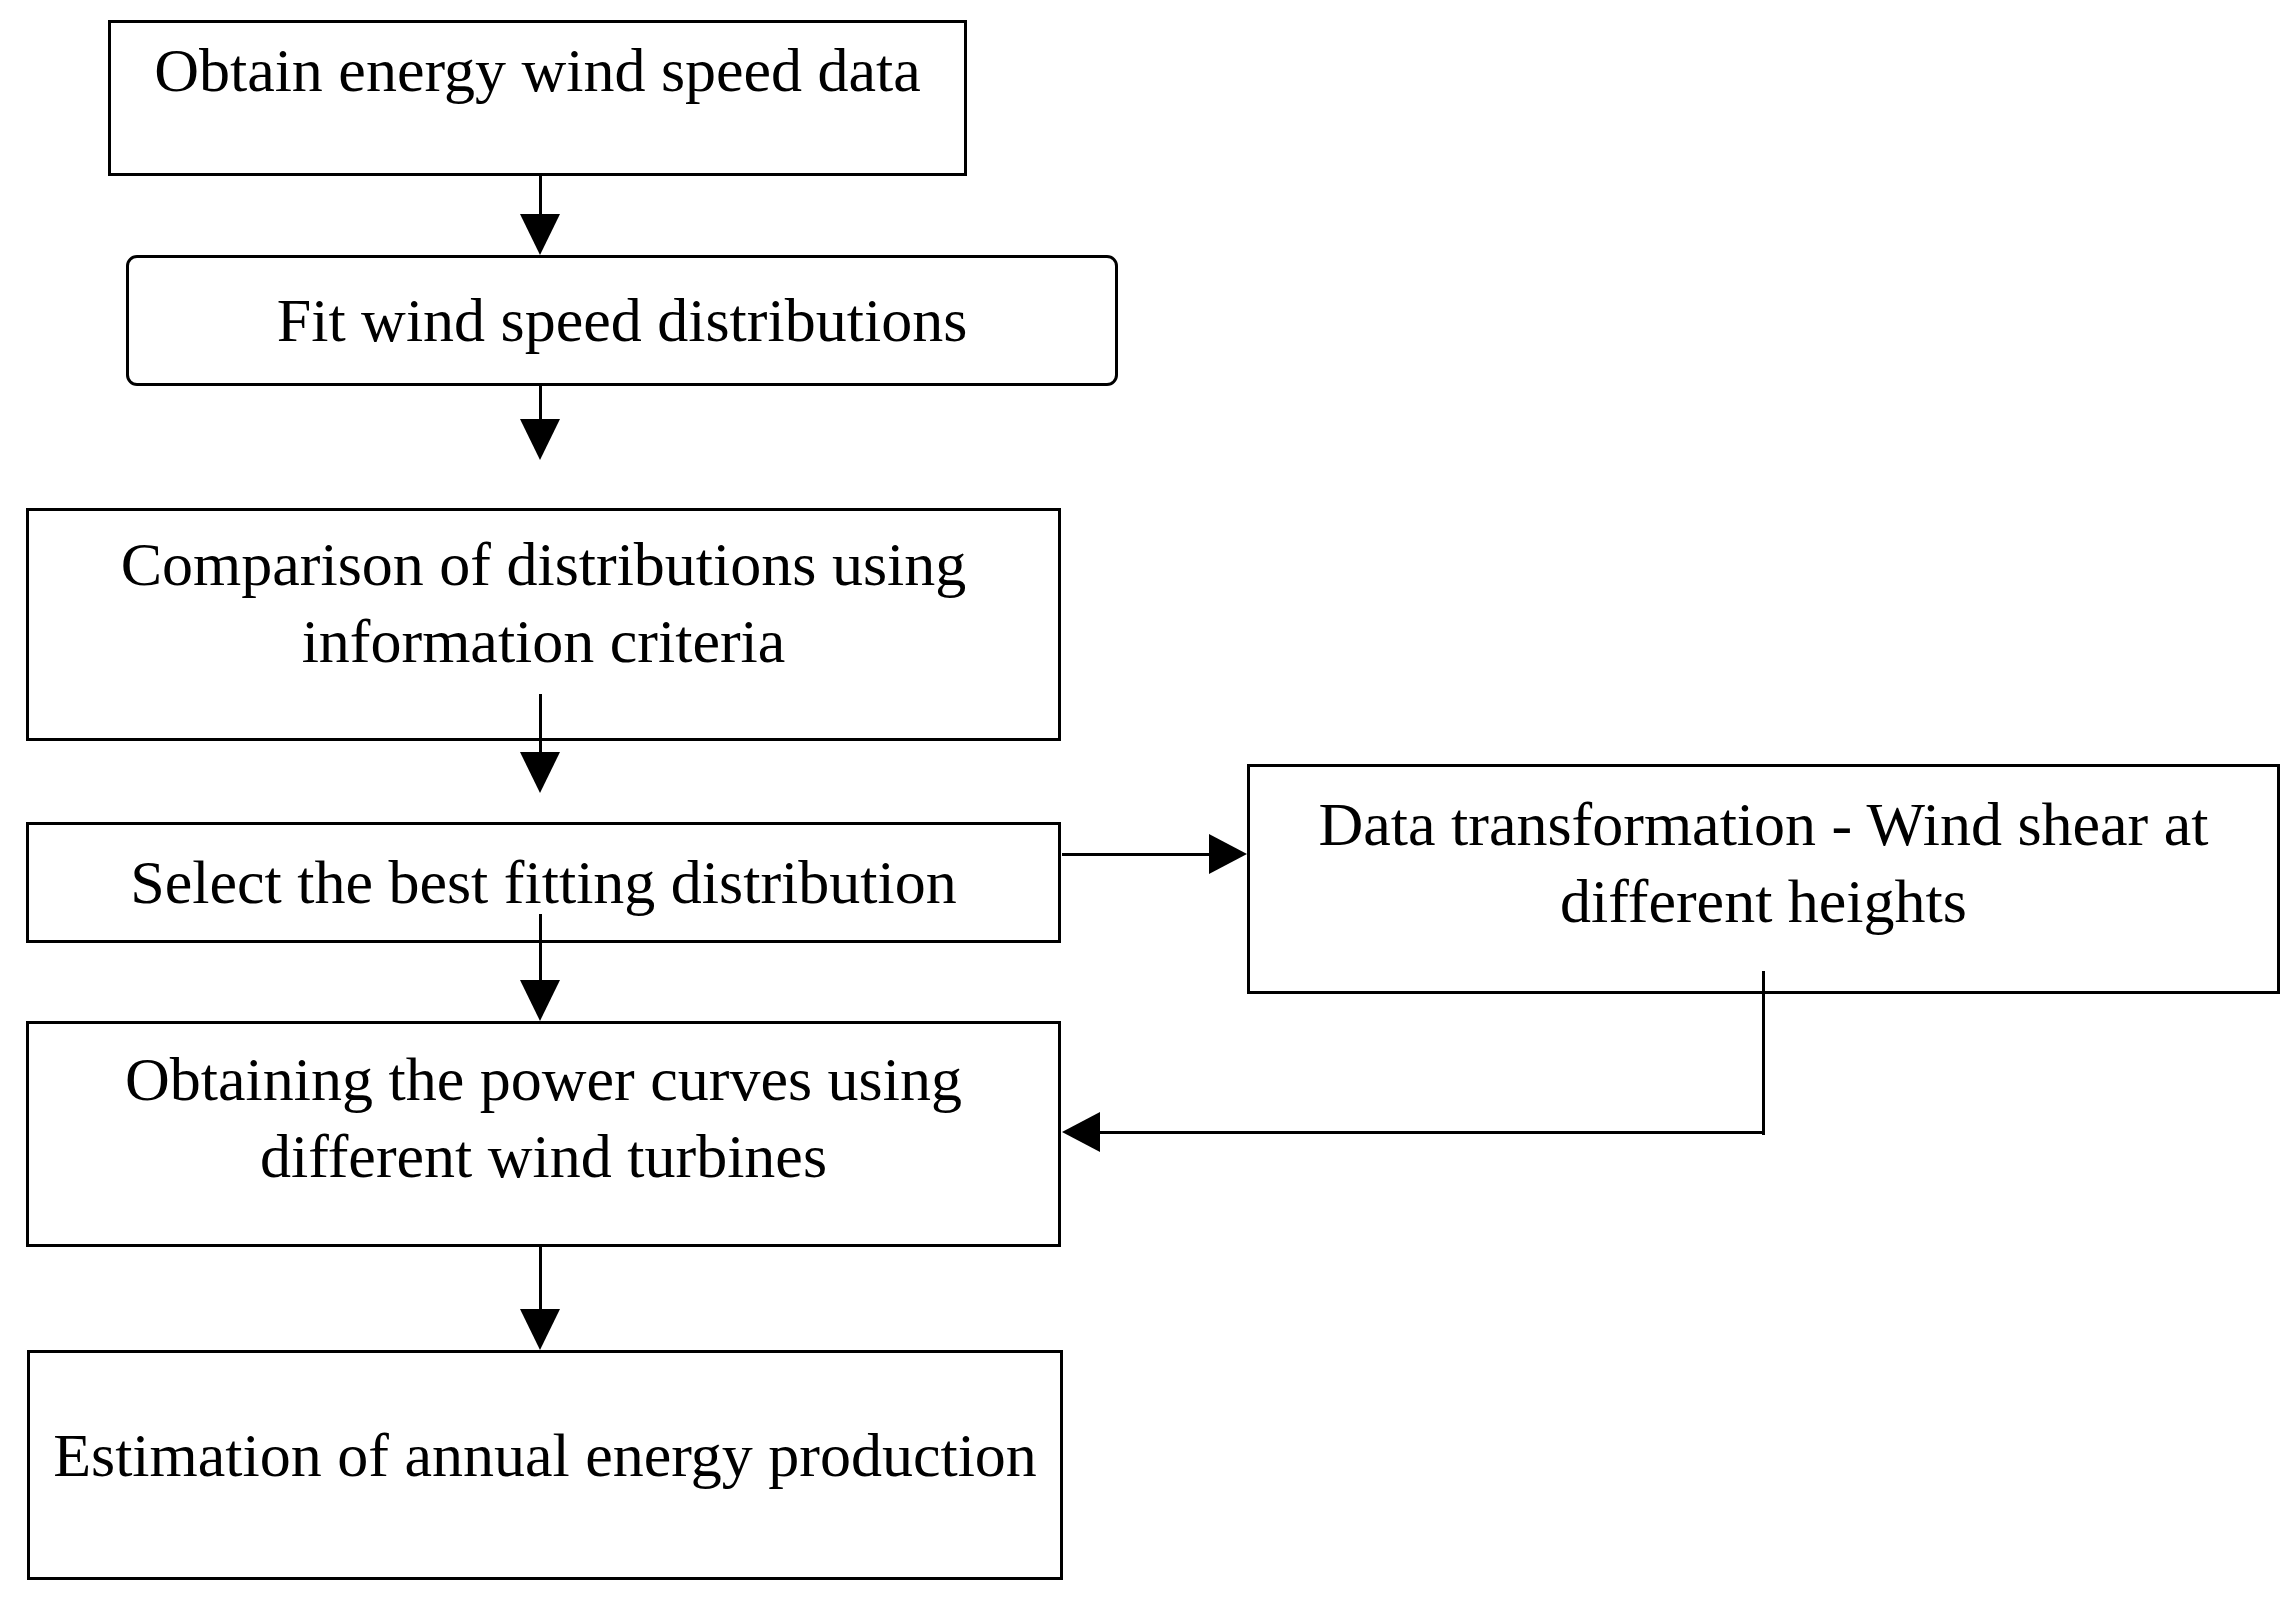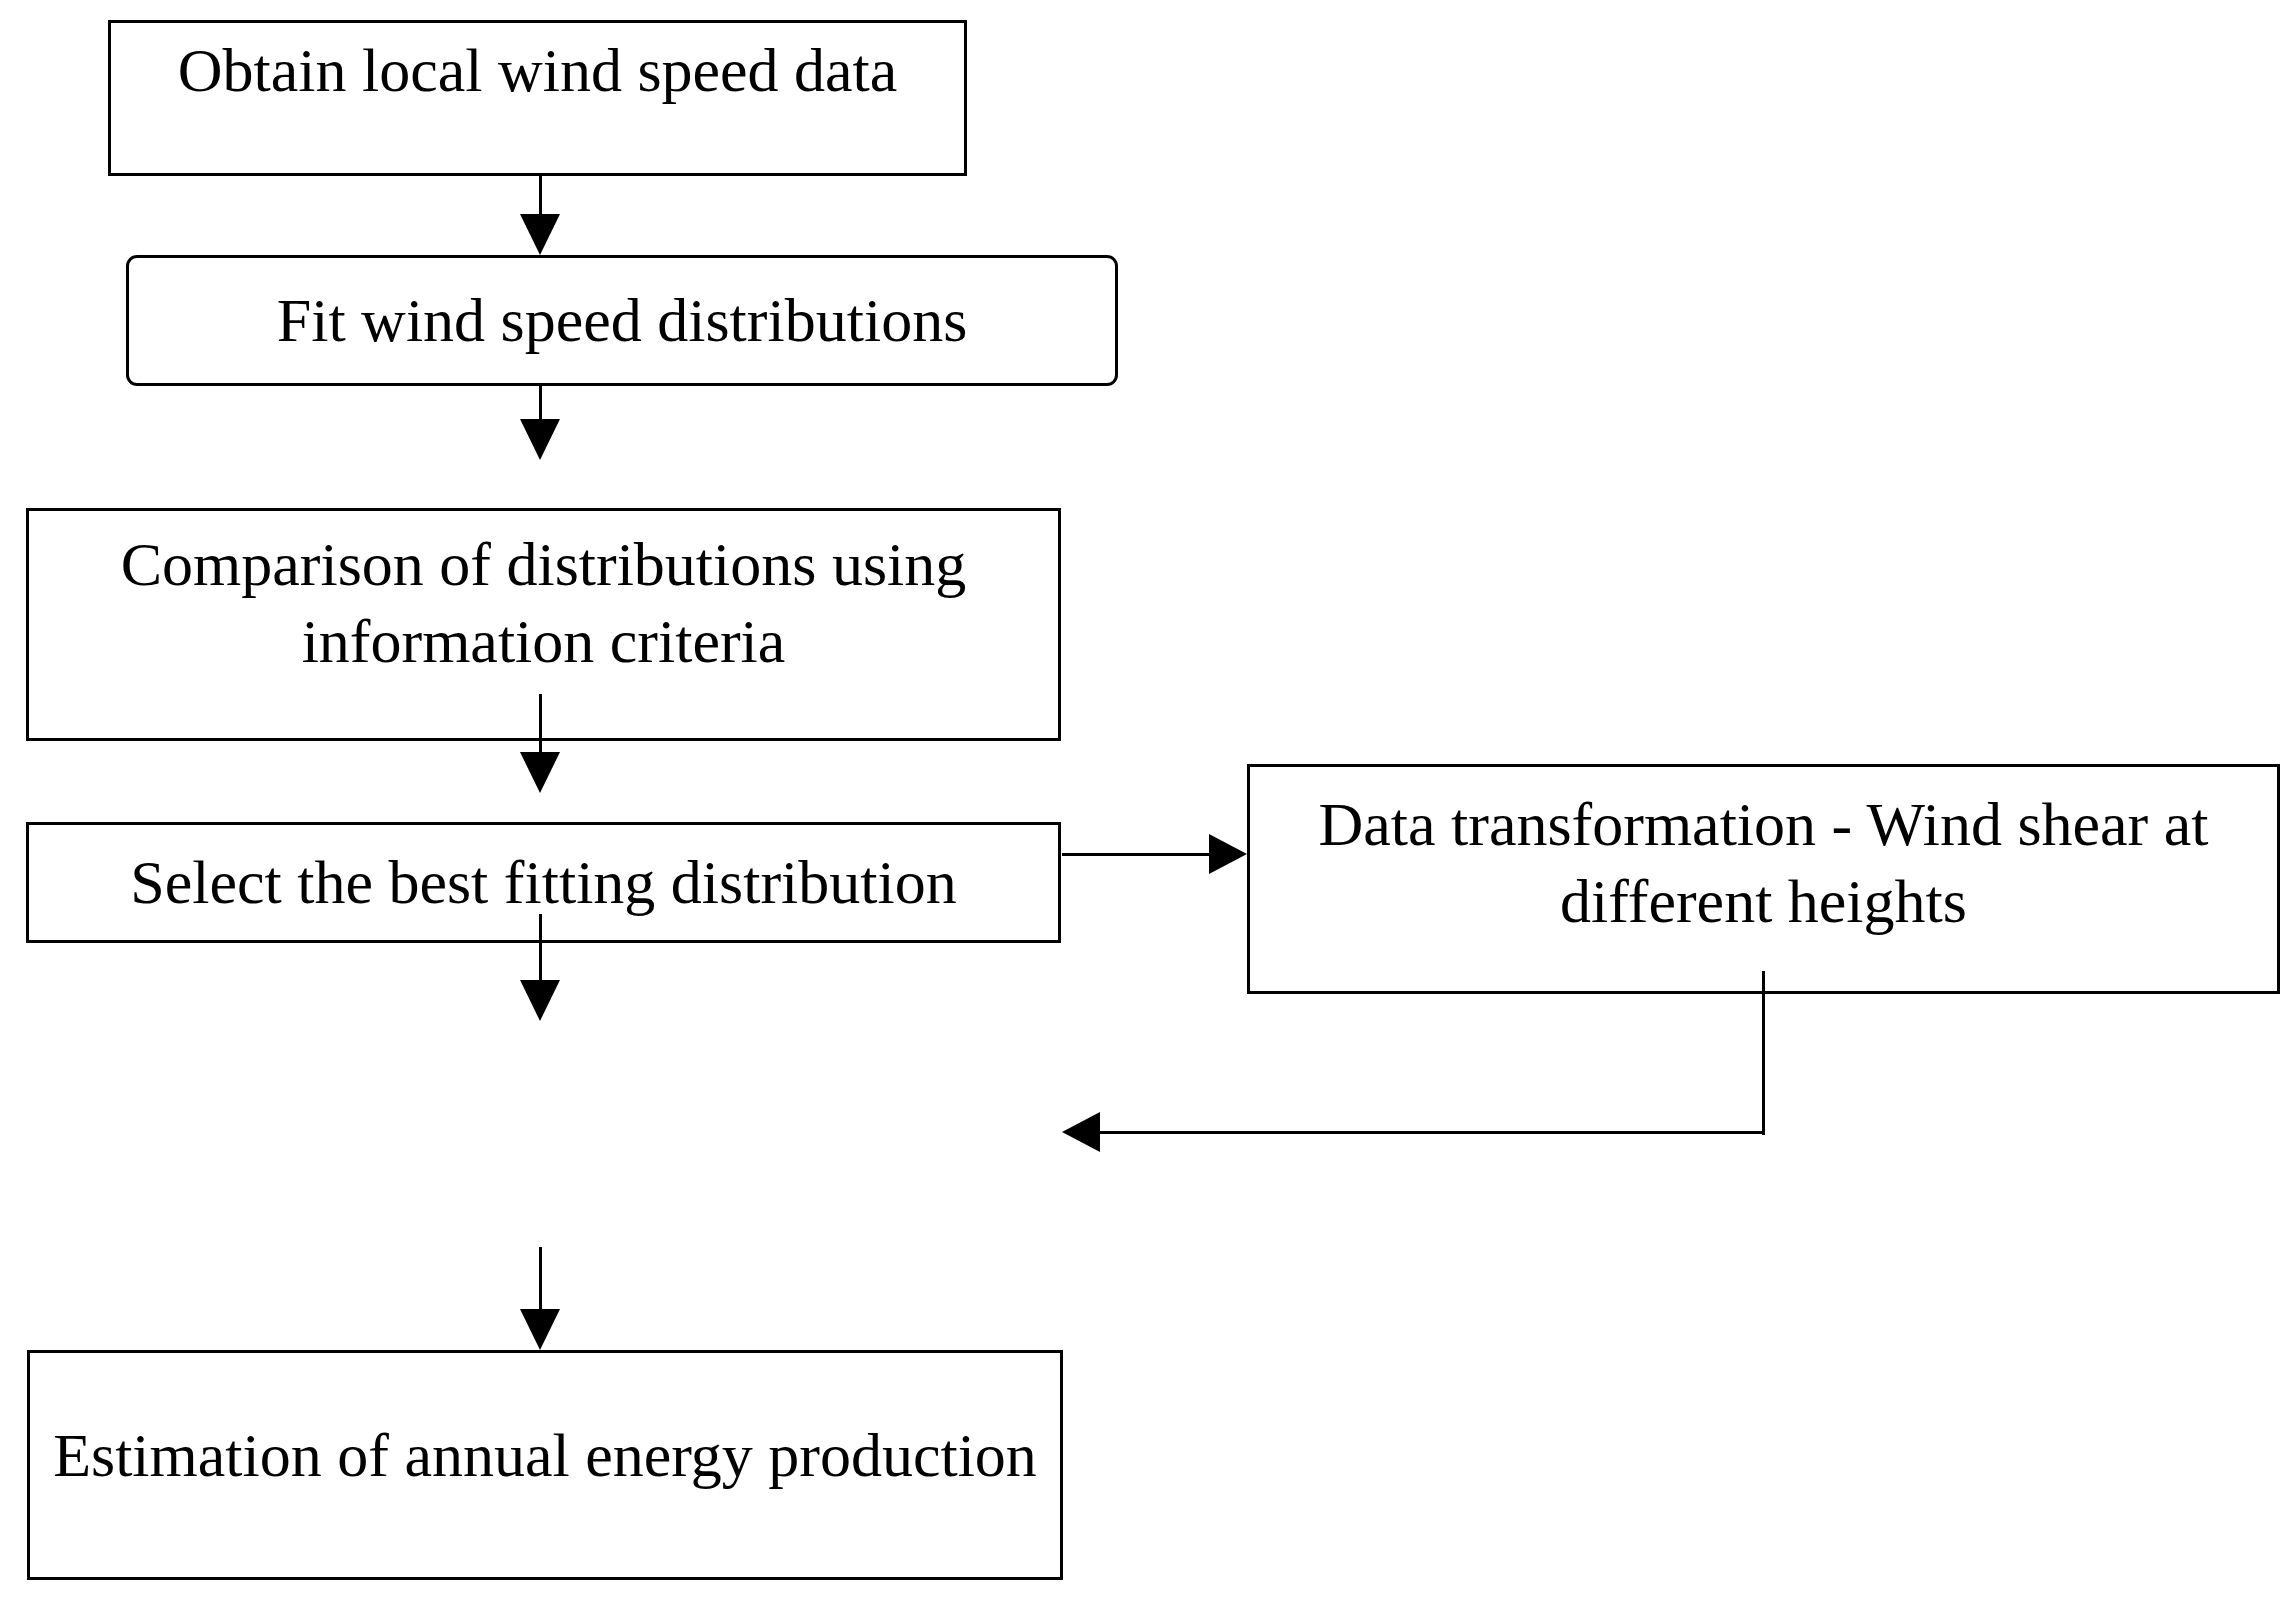--- a/index.html
+++ b/index.html
@@ -47,39 +47,42 @@
     border-bottom:20.6px solid transparent;
     border-right:38px solid var(--ink);
   }
 </style>
 </head>
 <body>
 
 <div class="canvas">
 
   <div class="node" style="left:108px; top:20px; width:859px; height:156px; padding-bottom:55px;">
-    <span>Obtain local wind speed data</span>
+    <span>Obtain energy wind speed data</span>
   </div>
 
   <div class="node" style="left:126px; top:255px; width:992px; height:131px;border-radius:11px;">
     <span>Fit wind speed distributions</span>
   </div>
 
   <div class="node" style="left:26px; top:460px; width:1035px; height:233px; padding-bottom:44px;margin-top:48px;">
     <span>Comparison of distributions using information criteria</span>
   </div>
 
   <div class="node" style="left:26px; top:822px; width:1035px; height:121px;">
     <span>Select the best fitting distribution</span>
   </div>
 
   <div class="node" style="left:1247px; top:740px; width:1033px; height:230px; padding-bottom:32px;margin-top:24px;">
     <span>Data transformation - Wind shear at different heights</span>
   </div>
 
+  <div class="node" style="left:26px; top:1021px; width:1035px; height:226px; padding-bottom:32px;">
+    <span>Obtaining the power curves using different wind turbines</span>
+  </div>
 
   <div class="node" style="left:27px; top:1350px; width:1036px; height:230px; padding-bottom:20px;text-align:center;">
     <span>Estimation of annual energy production</span>
   </div>
 
   <div class="vline" style="left:539px; top:176px; height:38px;"></div>
   <div class="head-down" style="left:520px; top:214px;"></div>
 
   <div class="vline" style="left:539px; top:385px; height:34px;"></div>
   <div class="head-down" style="left:520px; top:419px;"></div>

